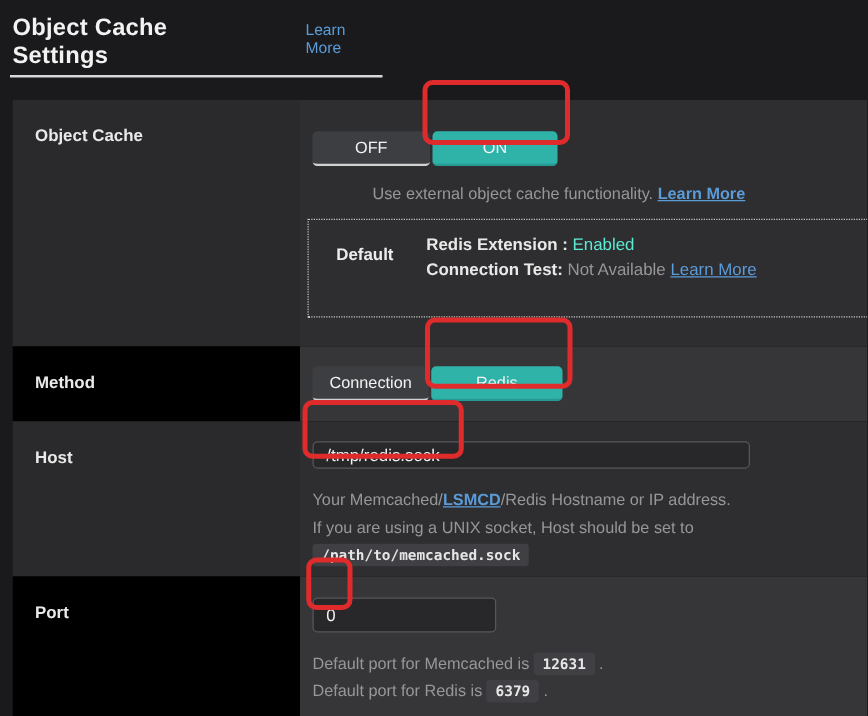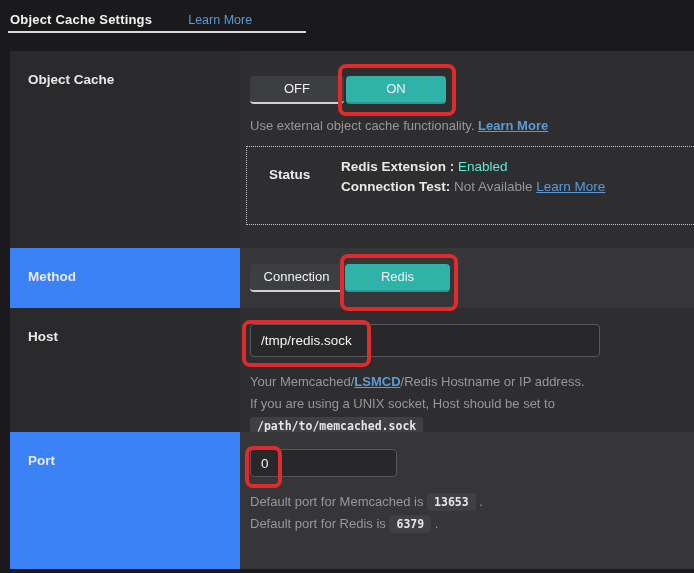--- a/index.html
+++ b/index.html
@@ -13,35 +13,35 @@
 
   
   .header-wrap {
     margin:10px 0 0 8px;
     width:298px;
     border-bottom:2px solid #d8d8d8;
     padding:2px 0 4px 2px;
     display:flex;
     align-items:baseline;
   }
-  .page-title { font-size:13px; font-weight:700; color:#f2f2f2; letter-spacing:.2px; }
+  .page-title { font-size:19px; font-weight:700; color:#f2f2f2; letter-spacing:.2px; }
   .header-link { margin-left:36px; font-size:12.5px; color:#5b9bd8; text-decoration:none; cursor:pointer; }
 
   
   .settings { margin:18px 0 0 10px; }
   .row { display:flex; overflow:hidden; }
   .row .th {
     width:230px; flex:none;
     padding:21px 0 0 18px;
     font-size:13.5px; font-weight:700; color:#e9e9e9;
   }
   .row .td { flex:1 1 auto; padding-left:10px; min-width:0; }
   .row.dark .th { background:#2a2a2c; }
   .row.dark .td { background:#2e2e30; }
-  .row.light .th { background:#3b82f6; }
+  .row.light .th { background:#000000; }
   .row.light .td { background:#363639; }
   .row-object-cache { height:197px; }
   .row-method { height:60px; }
   .row-host { height:124px; }
   .row-port { height:137px; }
 
   
   .btn-group { display:inline-flex; gap:2px; }
   .ls-btn {
     background:#3d3e42; color:#f2f2f2;
@@ -55,21 +55,21 @@
   .ls-btn.active { background:#2fb3a9; border-bottom-color:#279a91; }
   .btn-off { width:94px; }
   .btn-on  { width:100px; }
   .btn-memcached { width:93px; }
   .btn-redis { width:105px; }
   .grp-oc { margin-top:25px; }
   .grp-method { margin-top:16px; }
 
   
   .desc { color:#97979b; font-size:13px; line-height:16px; }
-  .desc-oc { margin-top:14px; }
+  .desc-oc { margin-top:14px;margin-left:48px; }
   .desc-link { color:#5b9bd8; font-weight:600; text-decoration:underline; cursor:pointer; }
   .desc-lines { margin-top:14px; }
   .desc-lines .desc { line-height:22px; }
   code.kbd {
     font-family:"DejaVu Sans Mono","Liberation Mono",monospace;
     font-size:11.5px; font-weight:700;
     color:#e6e6e6; background:#3f3f44;
     padding:2px 7px; border-radius:3px;
   }
 
@@ -92,21 +92,21 @@
   
   .text-input {
     display:block;
     background:#28282a;
     border:1px solid #56565c;
     border-radius:4px;
     color:#f3f3f3;
     font-family:"Liberation Sans", sans-serif;
     font-size:13.5px;
     padding:0 10px;
-    height:33px;
+    height:22px;
   }
   .host-input { margin-top:16px; width:350px; }
   .port-input { margin-top:17px; width:147px; height:28px; }
 
   
   .anno {
     position:absolute;
     border:4px solid #df2b2b;
     border-radius:8px;
     pointer-events:none;
@@ -129,21 +129,21 @@
 
   <div class="row dark row-object-cache">
     <div class="th">Object Cache</div>
     <div class="td">
       <div class="btn-group grp-oc">
         <button class="ls-btn btn-off">OFF</button>
         <button class="ls-btn active btn-on">ON</button>
       </div>
       <div class="desc desc-oc"><span>Use external object cache functionality. </span><a class="desc-link">Learn More</a></div>
       <div class="status-box">
-        <div class="status-label">Status</div>
+        <div class="status-label">Default</div>
         <div class="status-lines">
           <div><span class="status-name">Redis Extension : </span><span class="status-enabled">Enabled</span></div>
           <div><span class="status-name">Connection Test: </span><span class="status-muted">Not Available </span><a class="status-link">Learn More</a></div>
         </div>
       </div>
     </div>
   </div>
 
   <div class="row light row-method">
     <div class="th">Method</div>
@@ -164,21 +164,21 @@
         <div class="desc"><span>If you are using a UNIX socket, Host should be set to </span><code class="kbd">/path/to/memcached.sock</code></div>
       </div>
     </div>
   </div>
 
   <div class="row light row-port">
     <div class="th">Port</div>
     <div class="td">
       <input class="text-input port-input" type="text" value="0" style="">
       <div class="desc-lines">
-        <div class="desc"><span>Default port for Memcached is </span><code class="kbd">13653</code><span> .</span></div>
+        <div class="desc"><span>Default port for Memcached is </span><code class="kbd">12631</code><span> .</span></div>
         <div class="desc"><span>Default port for Redis is </span><code class="kbd">6379</code><span> .</span></div>
       </div>
     </div>
   </div>
 
 </div>
 
 <div class="anno anno-on"></div>
 <div class="anno anno-redis"></div>
 <div class="anno anno-host"></div>

